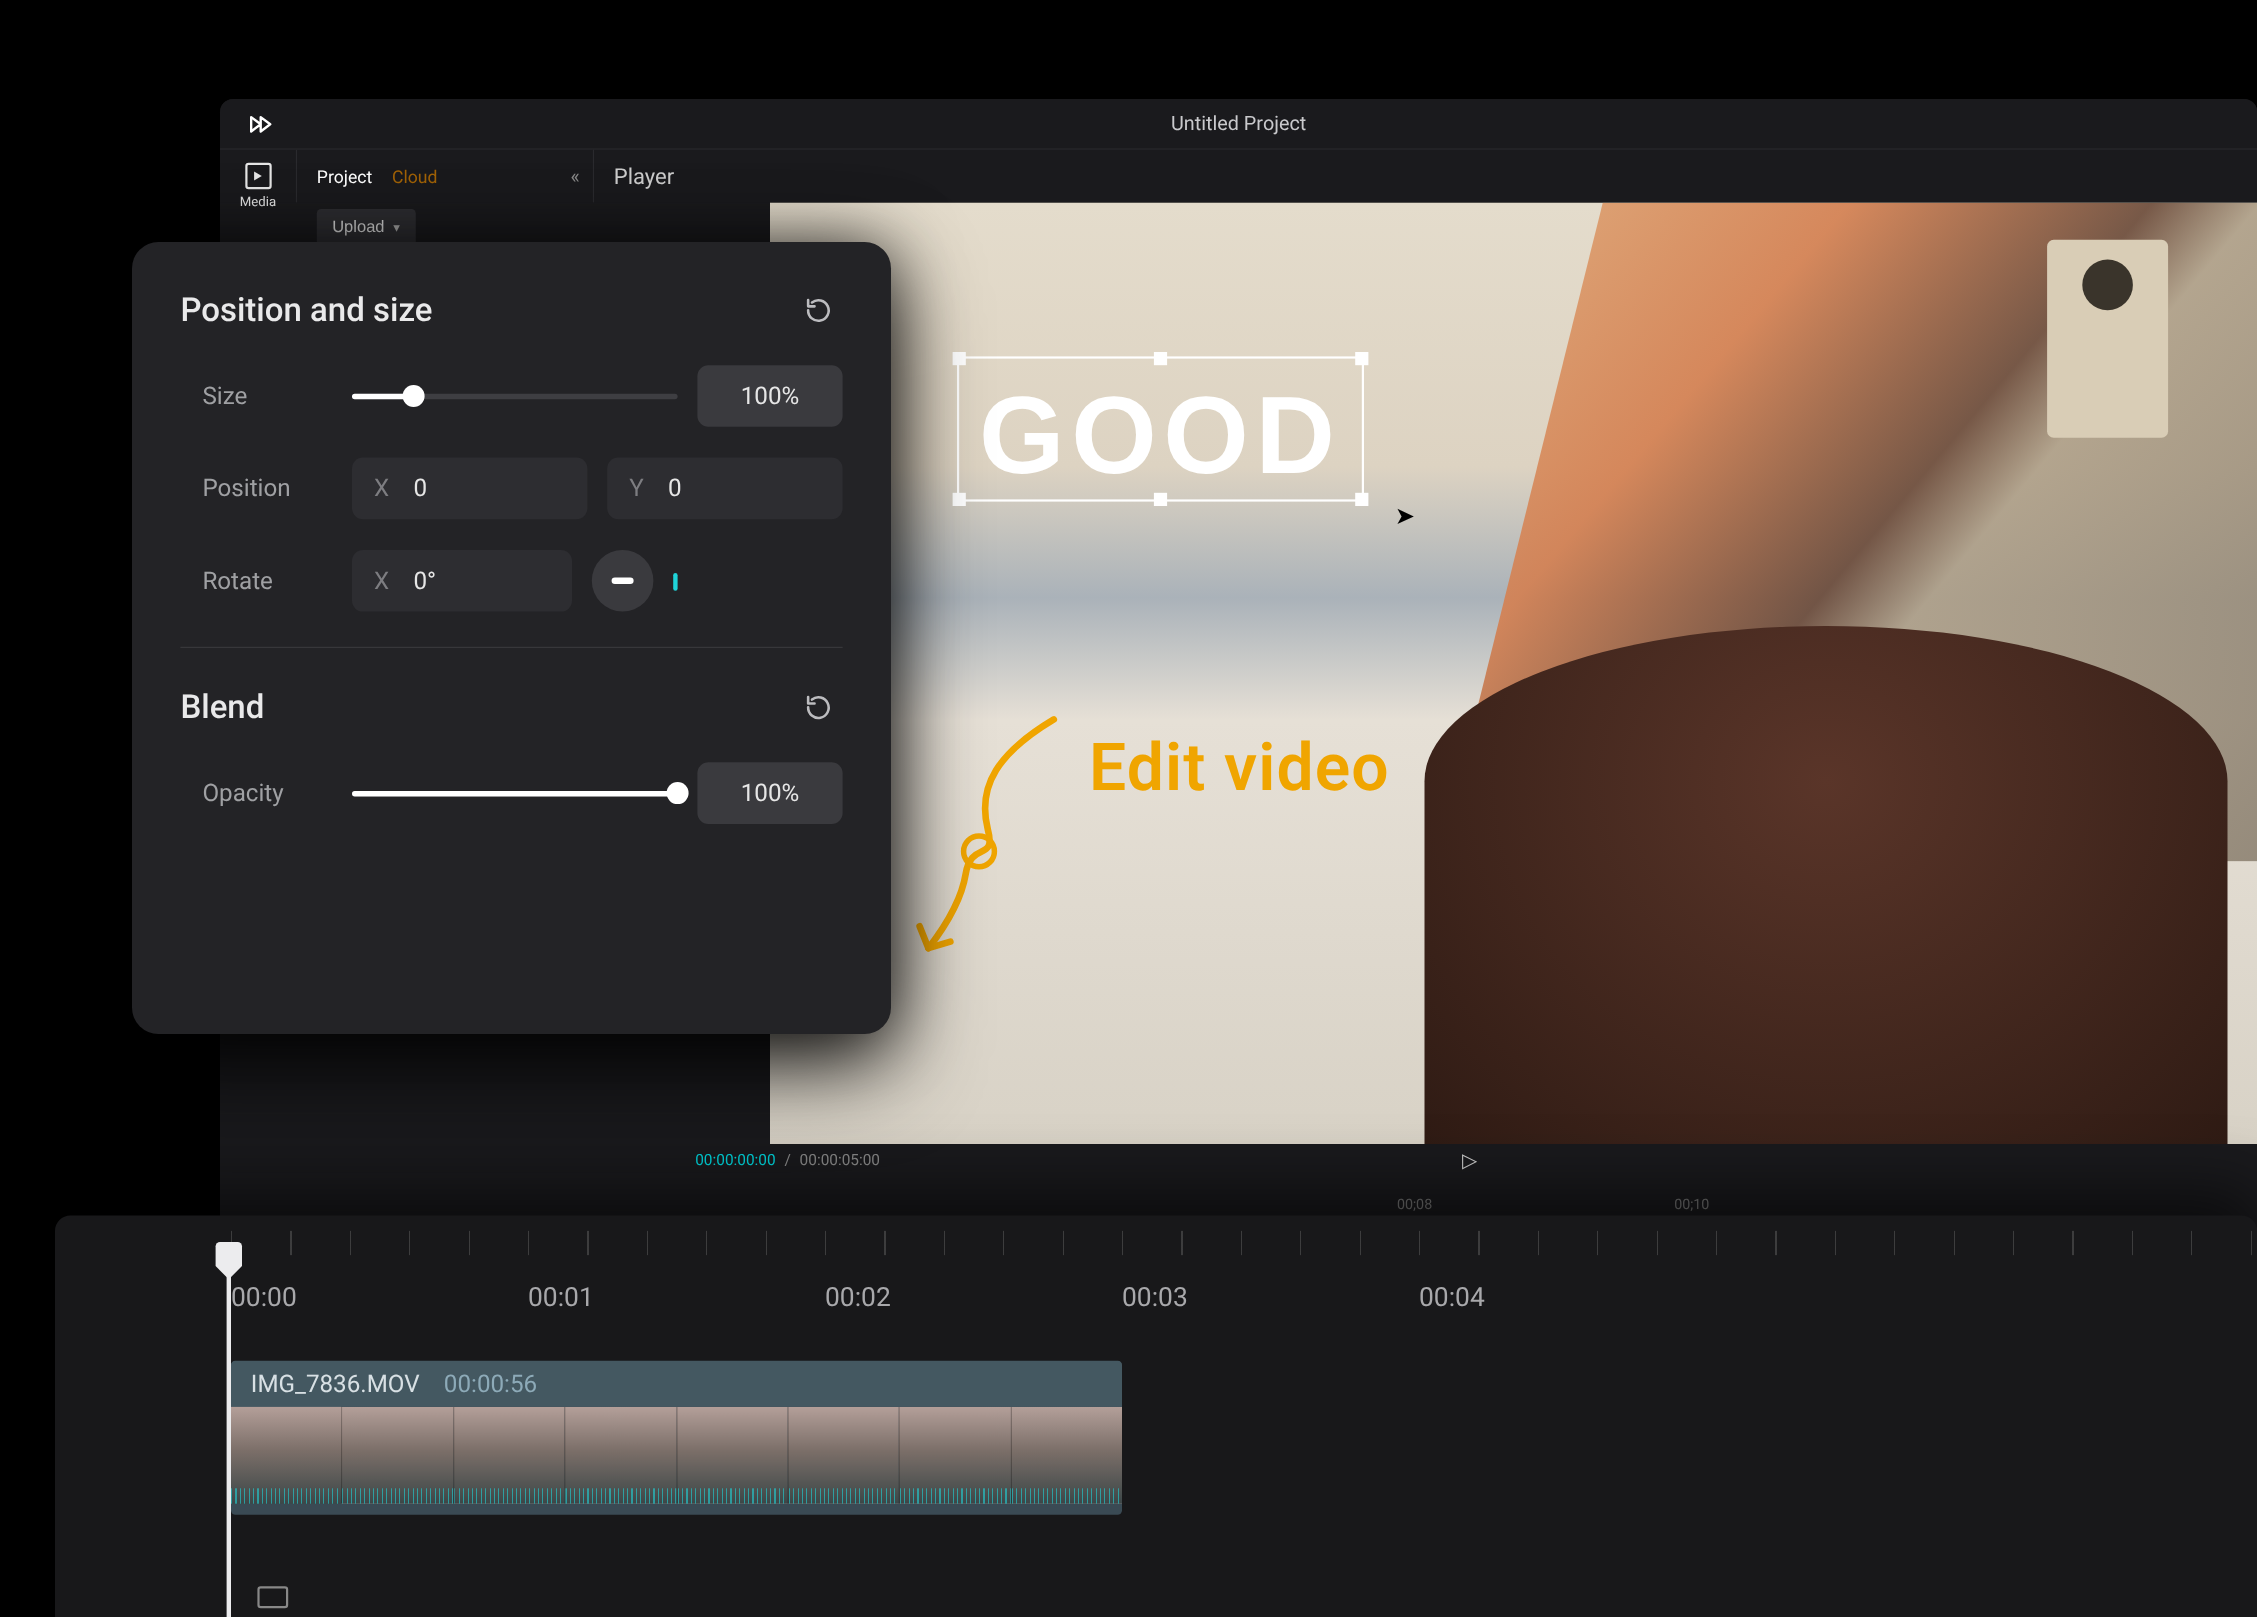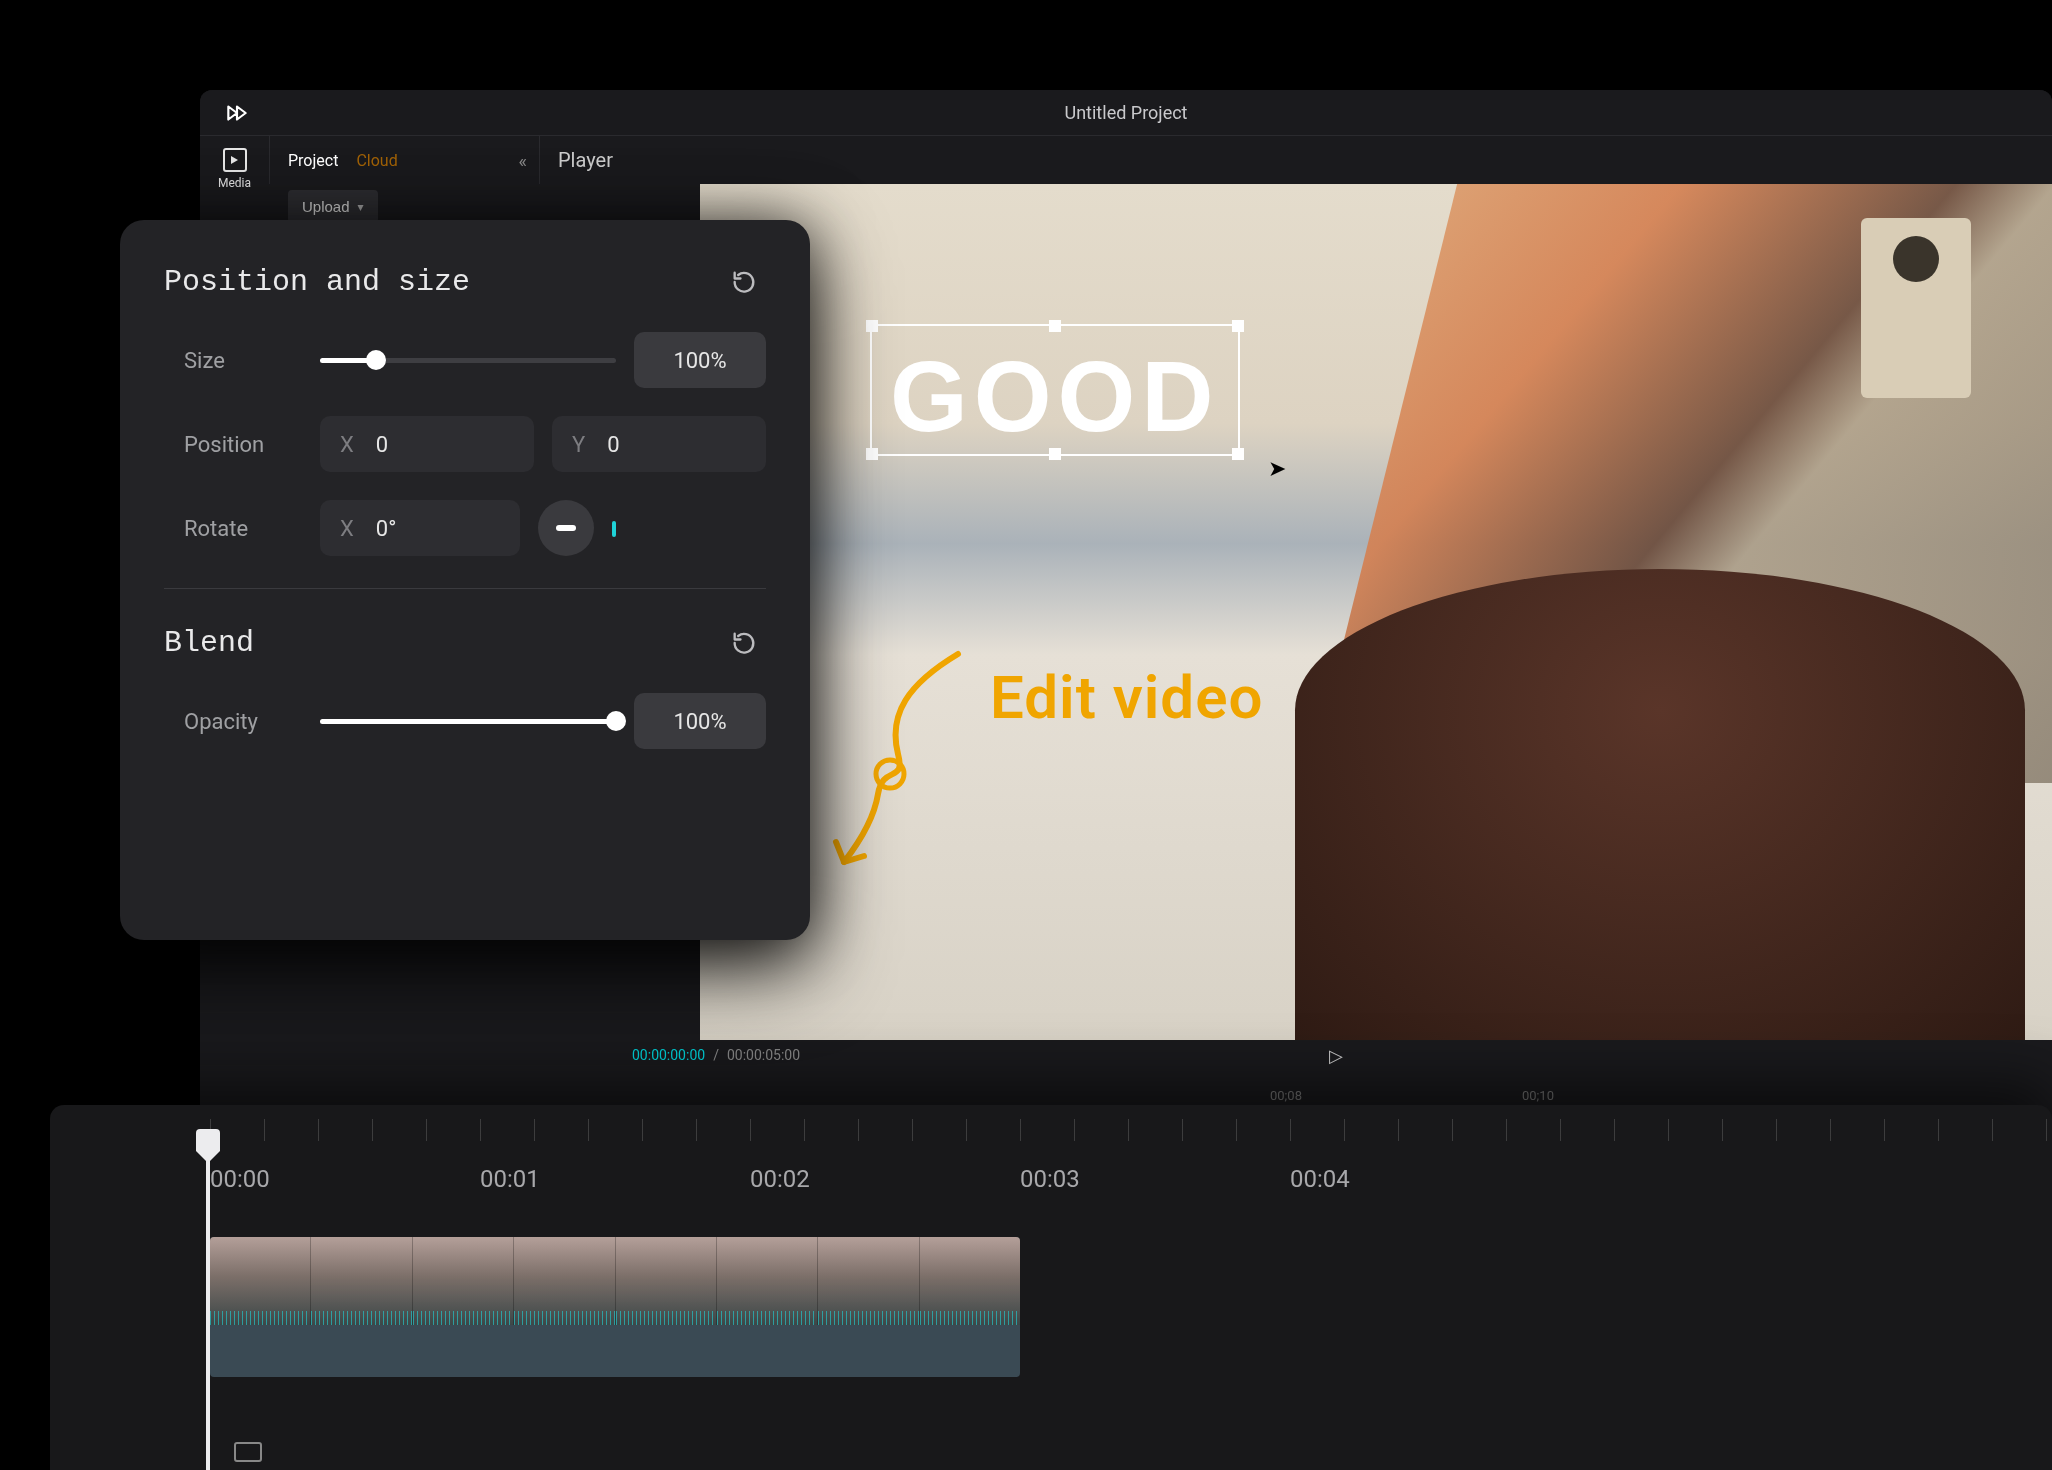--- a/index.html
+++ b/index.html
@@ -271,21 +271,20 @@
     }
     .props-section {
       display: flex;
       flex-direction: column;
       gap: 28px;
     }
     .section-header {
       display: flex;
       align-items: center;
       justify-content: space-between;
-      font-family: Liberation Mono, monospace;
     }
     .section-title {
       font-size: 30px;
       font-weight: 500;
     }
     .reset-btn {
       width: 44px; height: 44px;
       display: flex; align-items: center; justify-content: center;
       cursor: pointer;
       color: #bcbcbf;
@@ -657,20 +656,24 @@
       <span class="major-tick" style="left:0px">00:00</span>
       <span class="major-tick" style="left:270px">00:01</span>
       <span class="major-tick" style="left:540px">00:02</span>
       <span class="major-tick" style="left:810px">00:03</span>
       <span class="major-tick" style="left:1080px">00:04</span>
     </div>
   </div>
 
   <div class="clip-track">
     <div class="clip">
+      <div class="clip-header">
+        <span class="clip-name">IMG_7836.MOV</span>
+        <span class="clip-dur">00:00:56</span>
+      </div>
       <div class="thumbs">
         <div class="thumb"></div>
         <div class="thumb"></div>
         <div class="thumb"></div>
         <div class="thumb"></div>
         <div class="thumb"></div>
         <div class="thumb"></div>
         <div class="thumb"></div>
         <div class="thumb"></div>
       </div>

